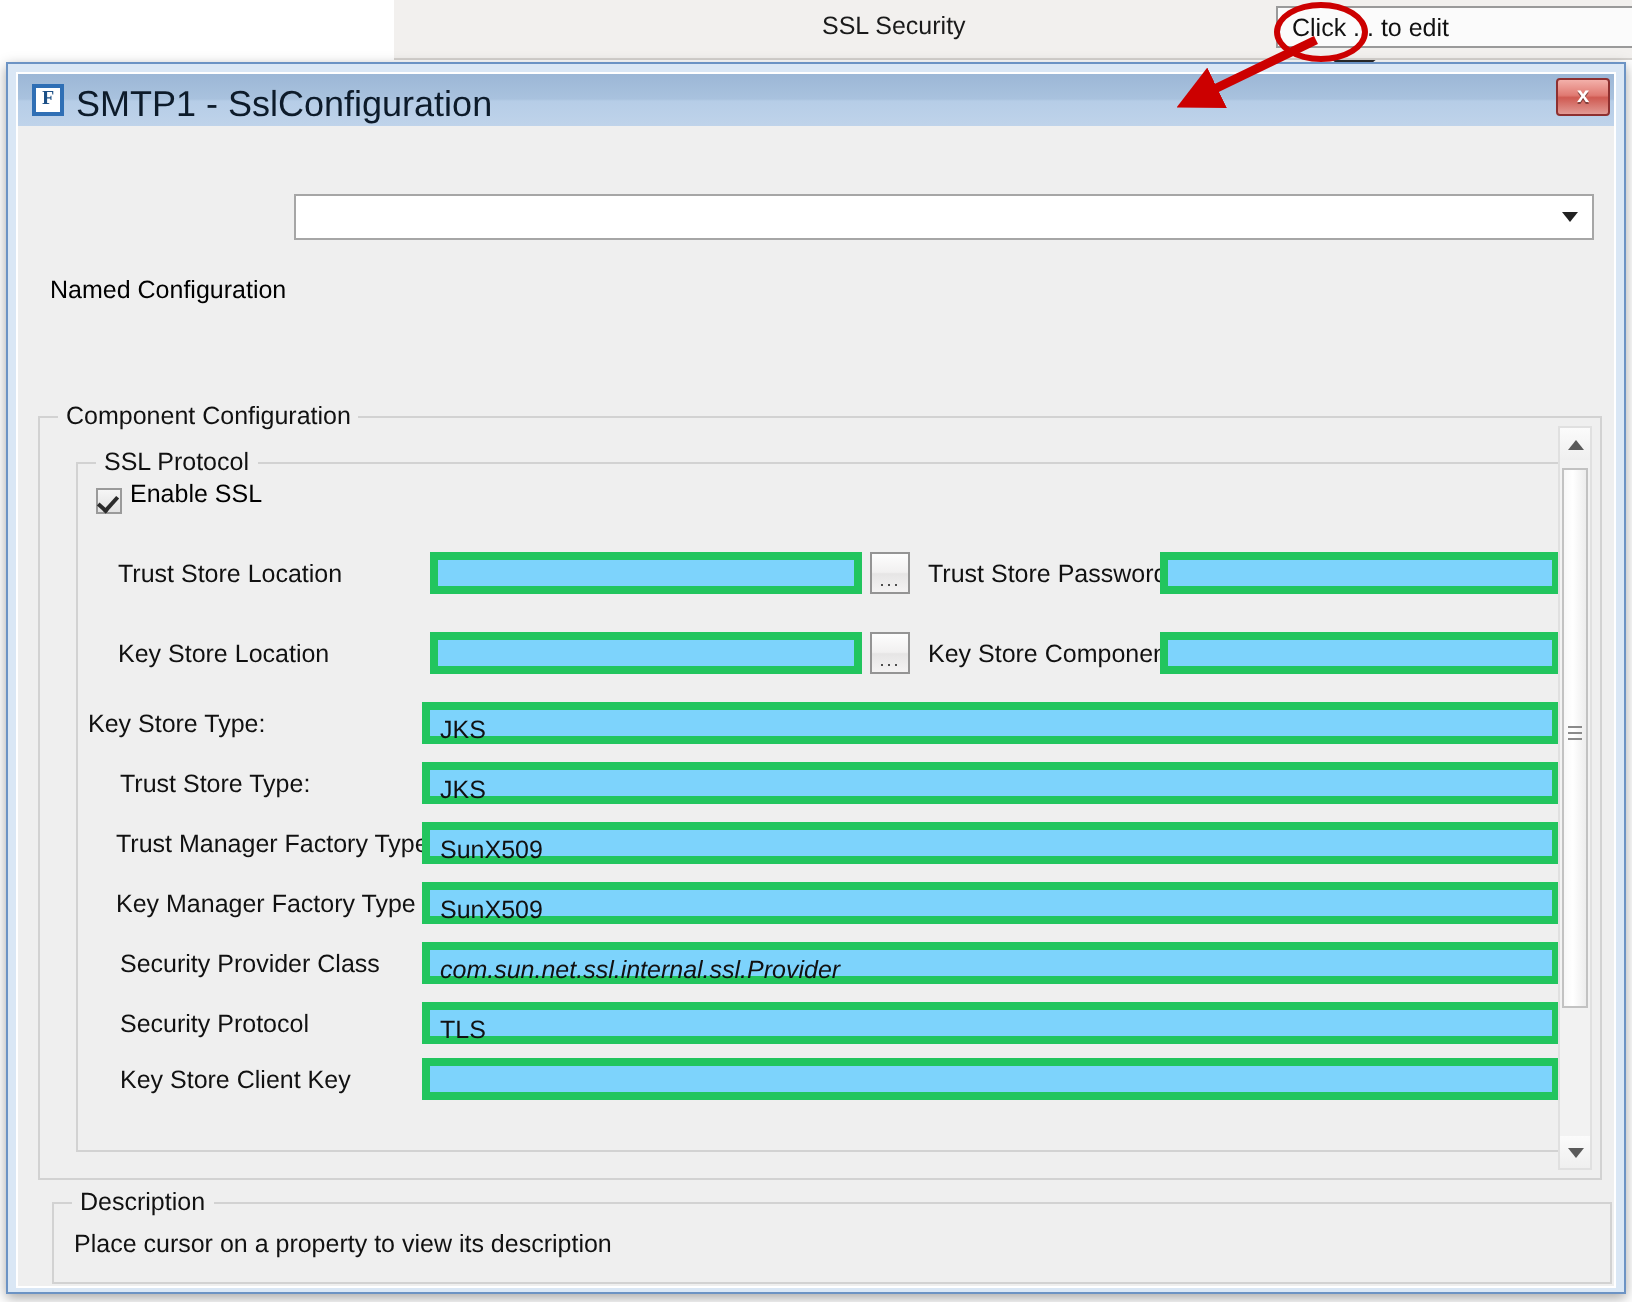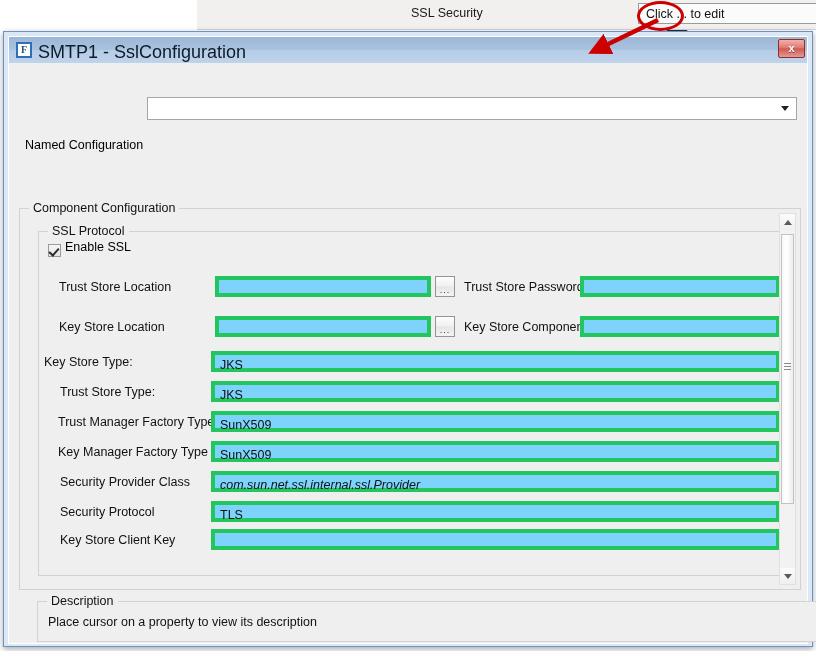--- a/index.html
+++ b/index.html
@@ -193,21 +193,21 @@
   }
   #group-component {
     left: 10px; top: 145px;
     width: 782px; height: 382px;
   }
   #group-ssl {
     left: 18px; top: 22px;
     width: 748px; height: 345px;
   }
   #group-description {
-    left: 28px; top: 538px;
+    left: 17px; top: 538px;
     width: 780px; height: 41px;
   }
 
   .checkbox {
     position: absolute;
     width: 13px; height: 13px;
     box-sizing: border-box;
     border: 1px solid #9a9a9a;
     background: linear-gradient(to bottom, #f6f6f6, #e2e2e2);
   }

